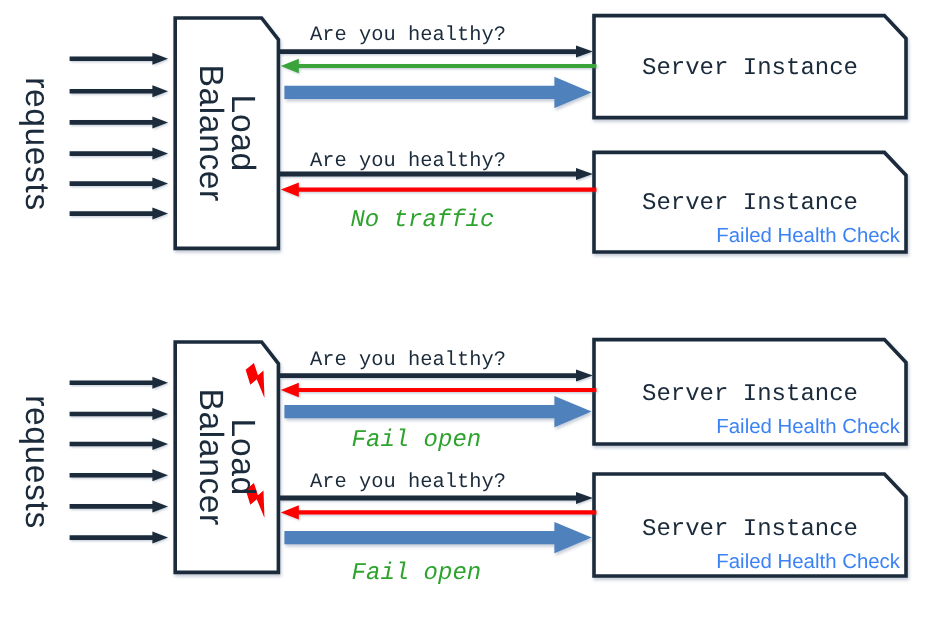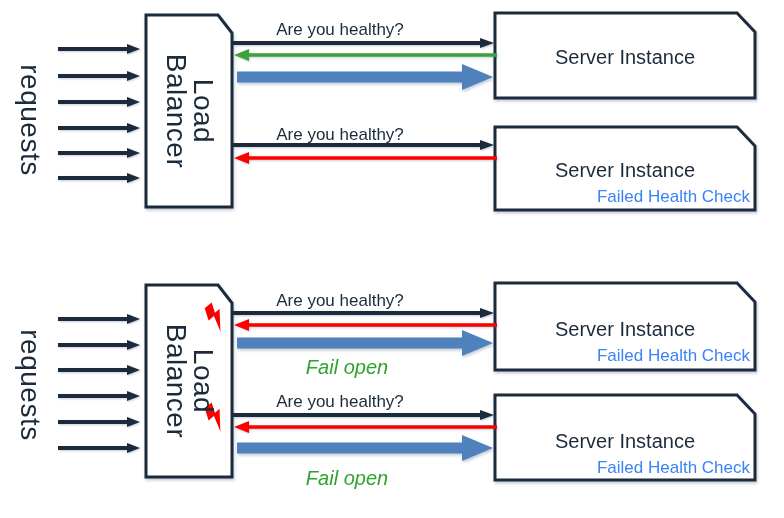--- a/index.html
+++ b/index.html
@@ -2,21 +2,21 @@
 <html><head>
 <meta charset="utf-8">
 <style>
   html,body { margin:0; padding:0; background:#ffffff; }
   .canvas {
     position:relative; width:784px; height:518px; background:#ffffff;
     font-family:"Liberation Sans", sans-serif; color:#1b2b3b; overflow:hidden;
   }
   .canvas svg { position:absolute; left:0; top:0; }
   .lbl { position:absolute; white-space:nowrap; }
-  .c   { transform:translate(-50%,-50%); }
+  .c   { transform:translate(-50%,-50%);font-family:Liberation Mono, monospace; }
   .vlabel {
     position:absolute; transform:translate(-50%,-50%) rotate(90deg);
     white-space:pre; text-align:center; font-size:28px; line-height:0.95;
     letter-spacing:0.5px; color:#1b2b3b;
   }
   .q      { font-size:17px; color:#1b2b3b; }
   .server { font-size:20px; color:#1b2b3b; }
   .status { position:absolute; transform:translate(-100%,-50%); white-space:nowrap;
             font-size:17px; color:#3b82f6; }
   .note   { font-size:20px; font-style:italic; color:#2ea32e; }
@@ -123,20 +123,21 @@
   </svg>
 
   <div class="vlabel" style="left:30px; top:120px;">requests</div>
   <div class="vlabel" style="left:189px; top:111px;">Load
 Balancer</div>
 
   <div class="lbl c q" style="left:340px; top:30px;">Are you healthy?</div>
   <div class="lbl c server" style="left:625px; top:57px;">Server Instance</div>
 
   <div class="lbl c q" style="left:340px; top:135px;">Are you healthy?</div>
+  <div class="lbl c note" style="left:352px; top:184px;">No traffic</div>
   <div class="lbl c server" style="left:625px; top:170px;">Server Instance</div>
   <div class="status" style="left:750px; top:197px;">Failed Health Check</div>
 
   <div class="vlabel" style="left:30px; top:385px;">requests</div>
   <div class="vlabel" style="left:189px; top:381px;">Load
 Balancer</div>
 
   <div class="lbl c q" style="left:340px; top:301px;">Are you healthy?</div>
   <div class="lbl c note" style="left:347px; top:367px;">Fail open</div>
   <div class="lbl c server" style="left:625px; top:329px;">Server Instance</div>

